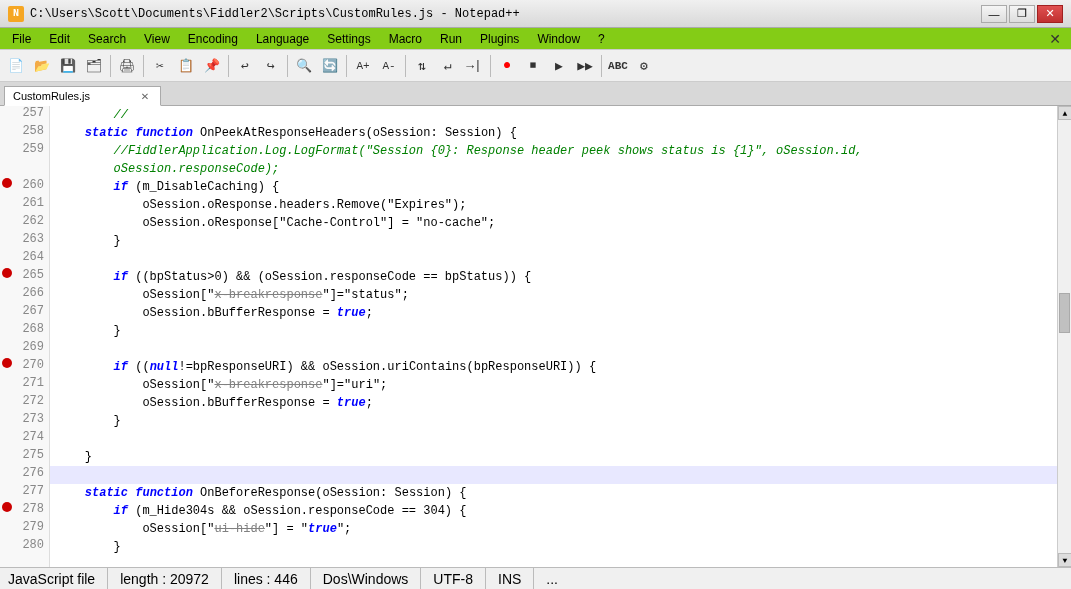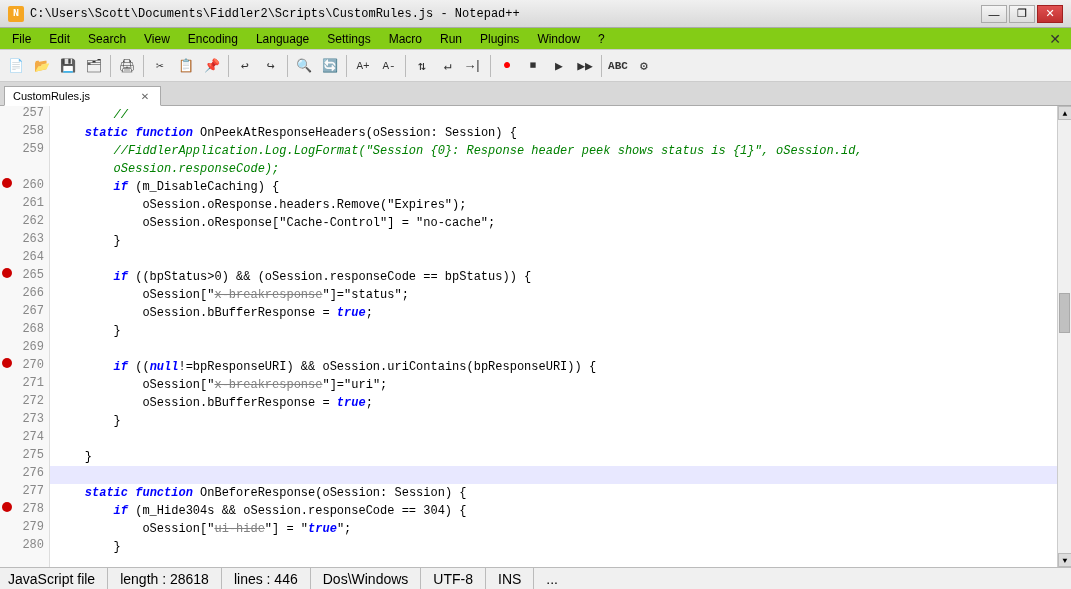--- a/index.html
+++ b/index.html
@@ -520,21 +520,21 @@
     </div>
     <div id="v-scroll-down">▼</div>
   </div>
 </div>
 
 <div id="status-bar">
   <div class="status-section">
     <span>JavaScript file</span>
   </div>
   <div class="status-section">
-    <span>length : 28618</span>
+    <span>length : 20972</span>
   </div>
   <div class="status-section">
     <span>lines : 446</span>
   </div>
   <div class="status-section">
     <span>Dos\Windows</span>
   </div>
   <div class="status-section">
     <span>UTF-8</span>
   </div>

